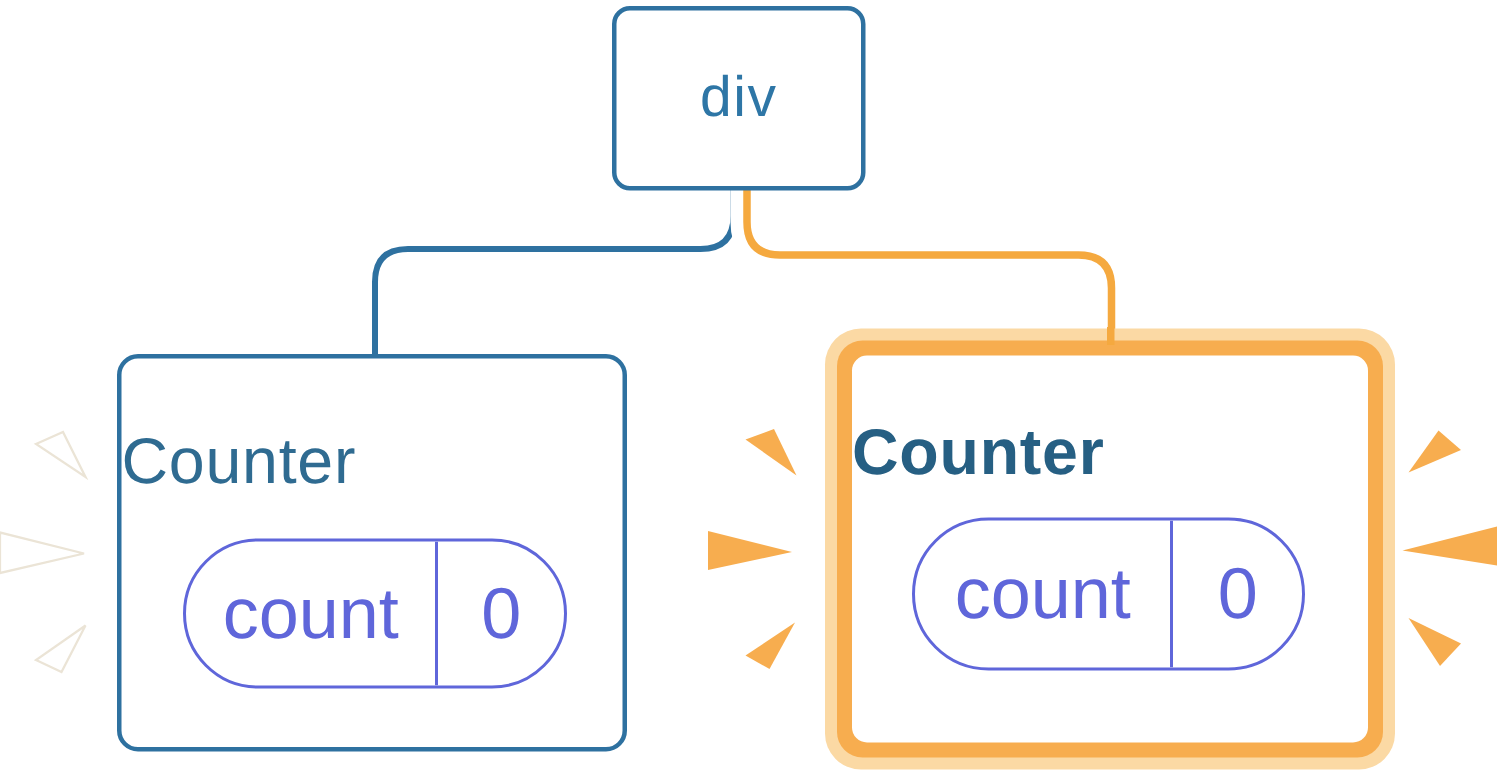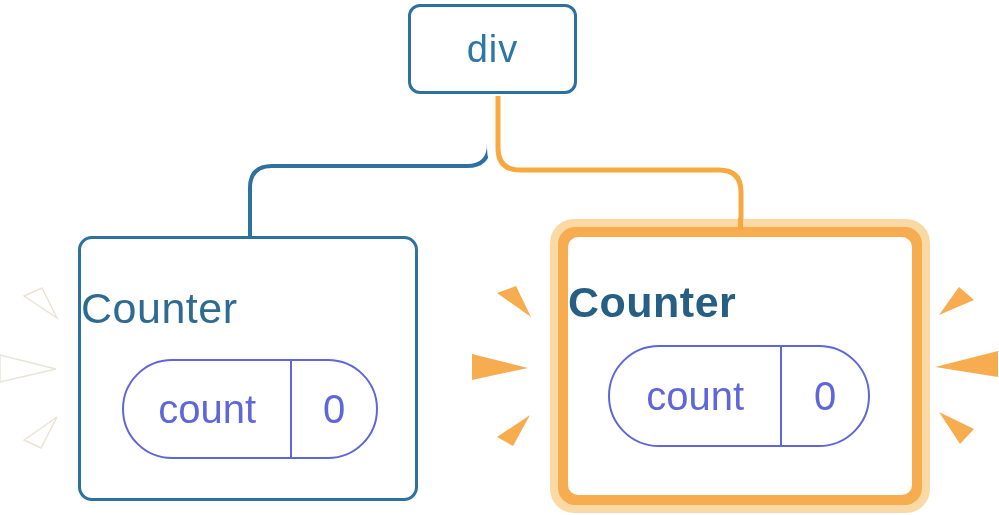--- a/index.html
+++ b/index.html
@@ -19,21 +19,21 @@
   .edge-casing { fill: none; stroke: #ffffff; stroke-width: 22; }
   .edge-orange { fill: none; stroke: var(--orange-deep); stroke-width: 5; }
 
   
   .ray-white  { fill: #ffffff; stroke: var(--ray-edge); stroke-width: 1.5; }
   .ray-orange { fill: var(--orange); }
 
   
   .root-node {
     position: absolute; z-index: 3;
-    left: 408px; top: 4px; width: 169px; height: 90px;
+    left: 408px; top: 4px; width: 169px; height: 123px;
     box-sizing: border-box;
     background: #ffffff;
     border: 3.5px solid var(--steel-blue);
     border-radius: 12px;
     display: flex; align-items: center; justify-content: center;
   }
   .root-node .label {
     font-size: 38px; letter-spacing: 1px; color: var(--div-text-blue);
   }
 
@@ -88,21 +88,21 @@
     border-radius: 60px;
     background: #ffffff;
     display: flex;
     overflow: hidden;
   }
   .card-plain .state-pill { left: 41px;  top: 120px; width: 256px; height: 100px; }
   .card-glow  .state-pill { left: 40px;  top: 108px; width: 262px; height: 102px; }
 
   .pill-key, .pill-value {
     display: flex; align-items: center; justify-content: center;
-    font-size: 40px; color: var(--purple);
+    font-size: 48px; color: var(--purple);
     height: 100%;
     box-sizing: border-box;
   }
   .pill-key   { flex: 0 0 66%; }
   .pill-value { flex: 1 1 auto; border-left: 2.5px solid var(--purple); }
 
   
   .edge-stub {
     position: absolute; z-index: 2;
     left: 738px; top: 218px; width: 5px; height: 12px;

